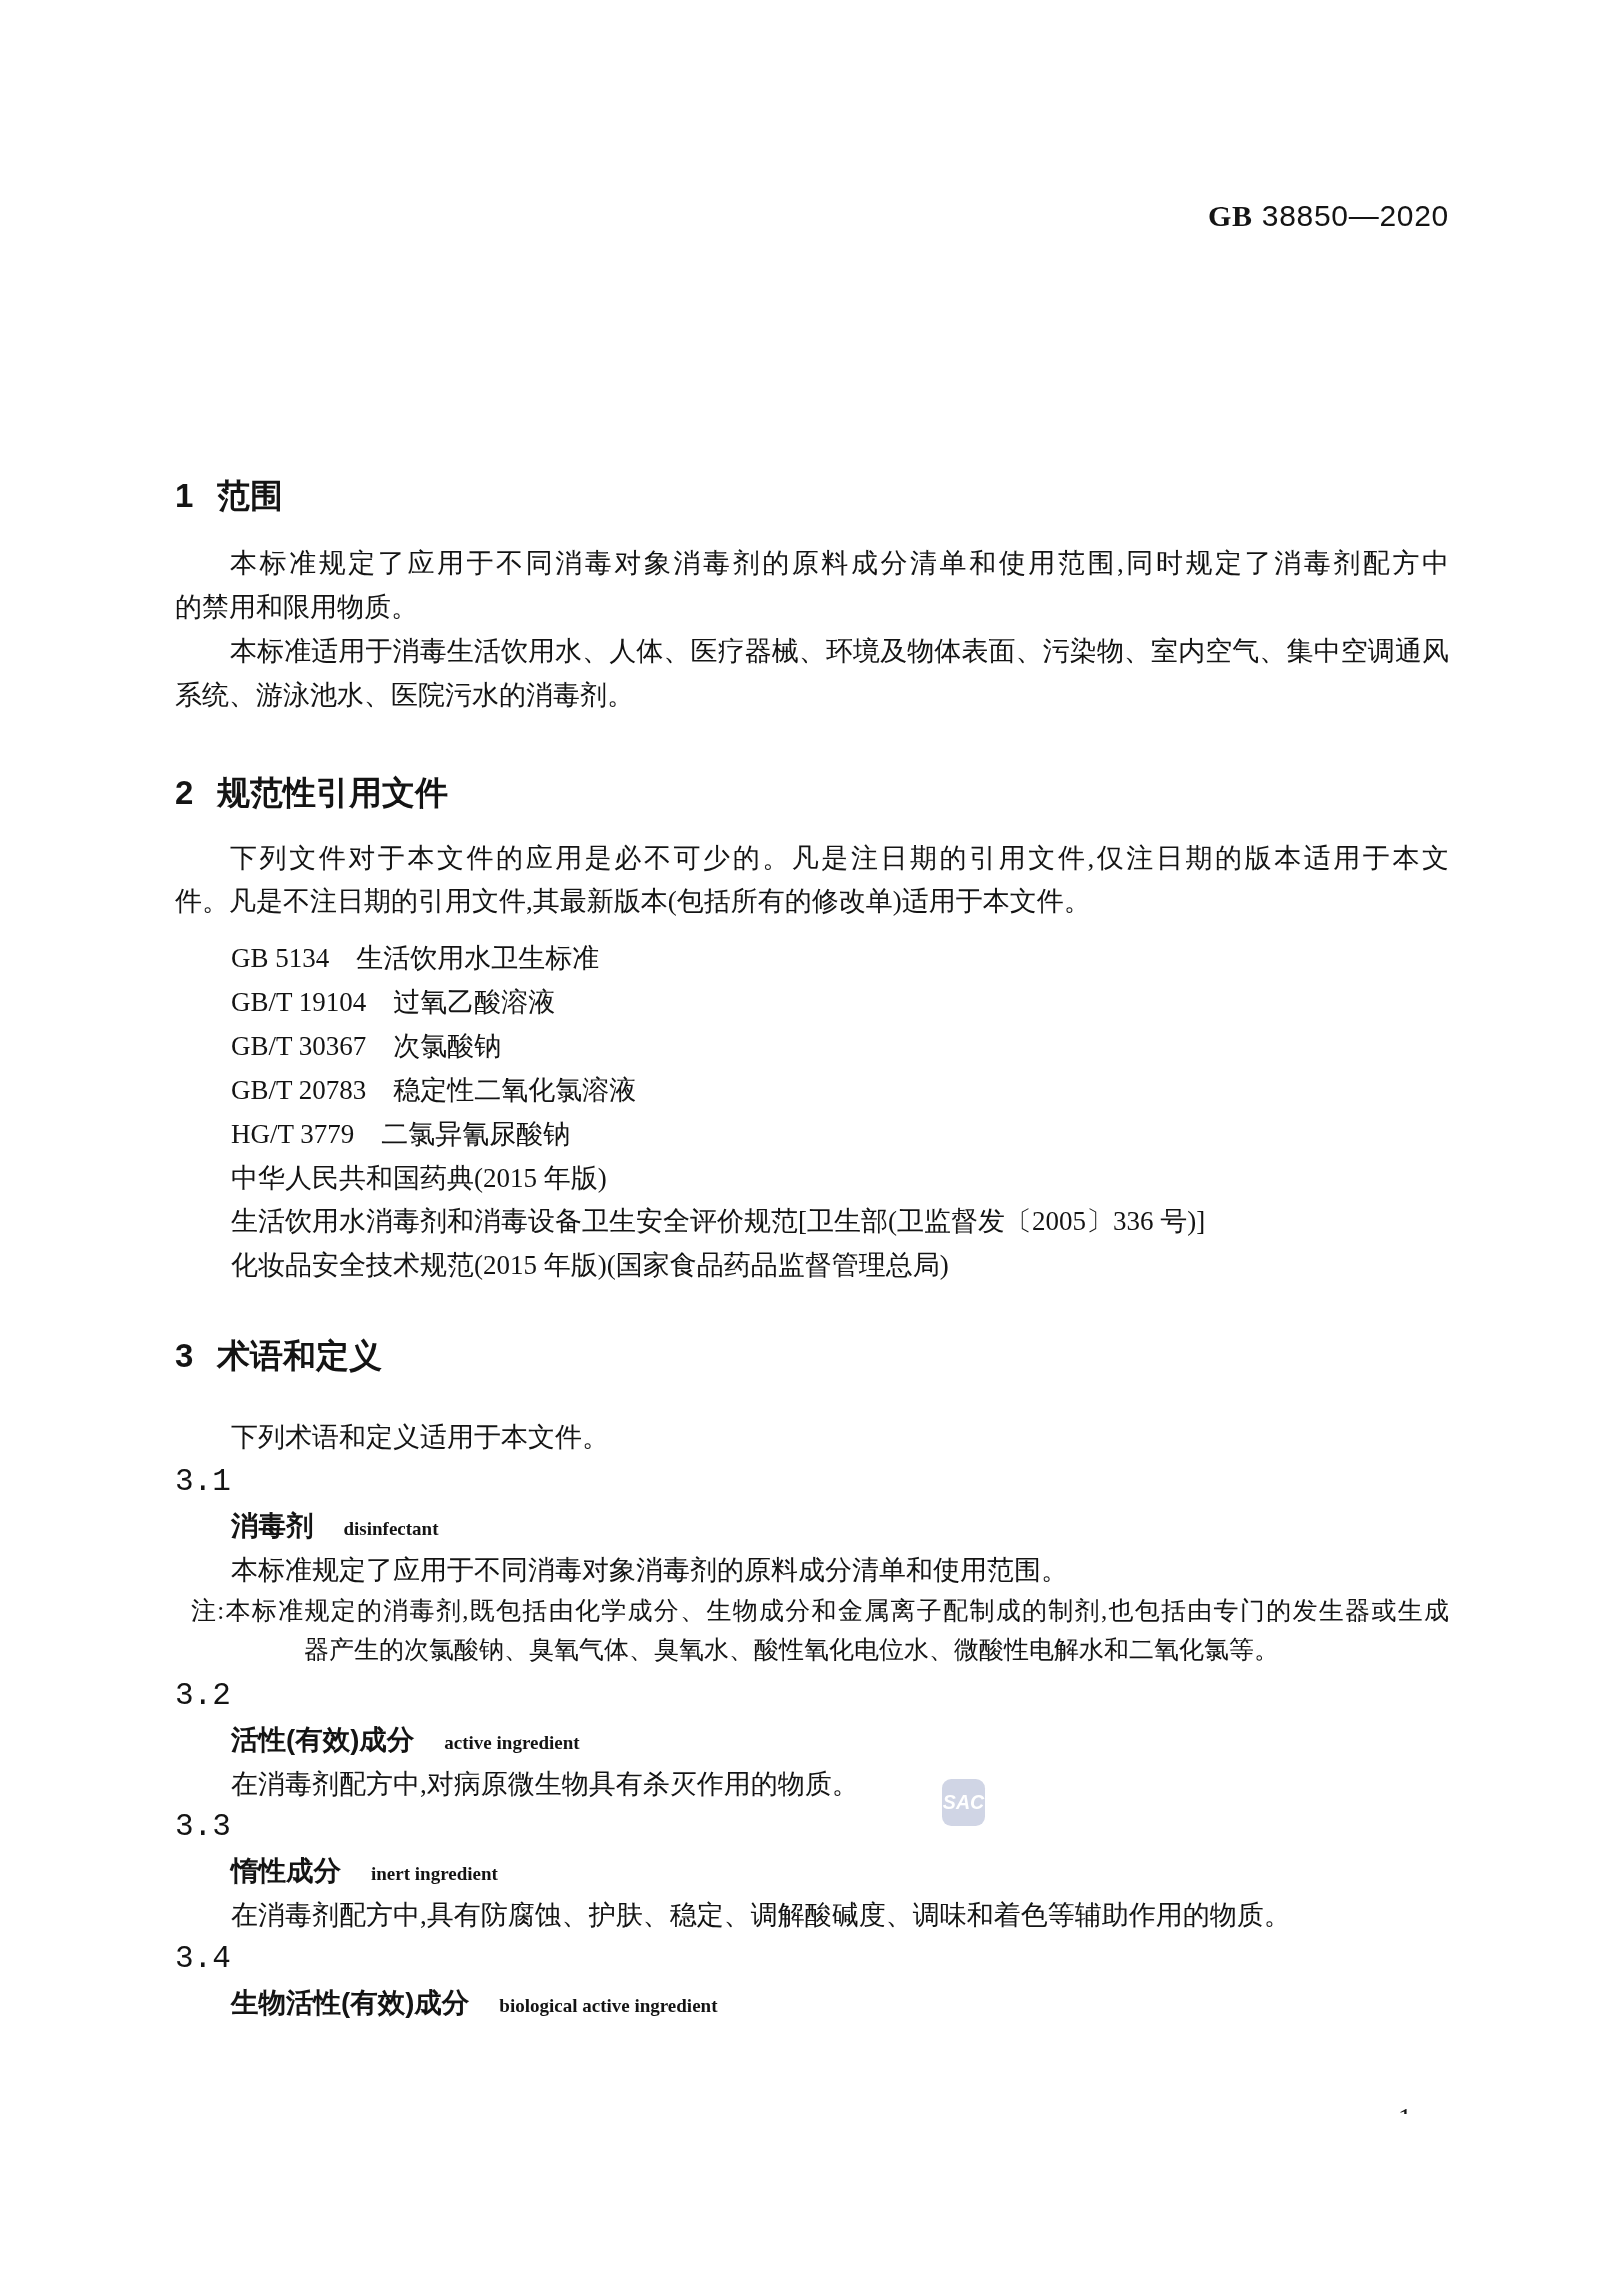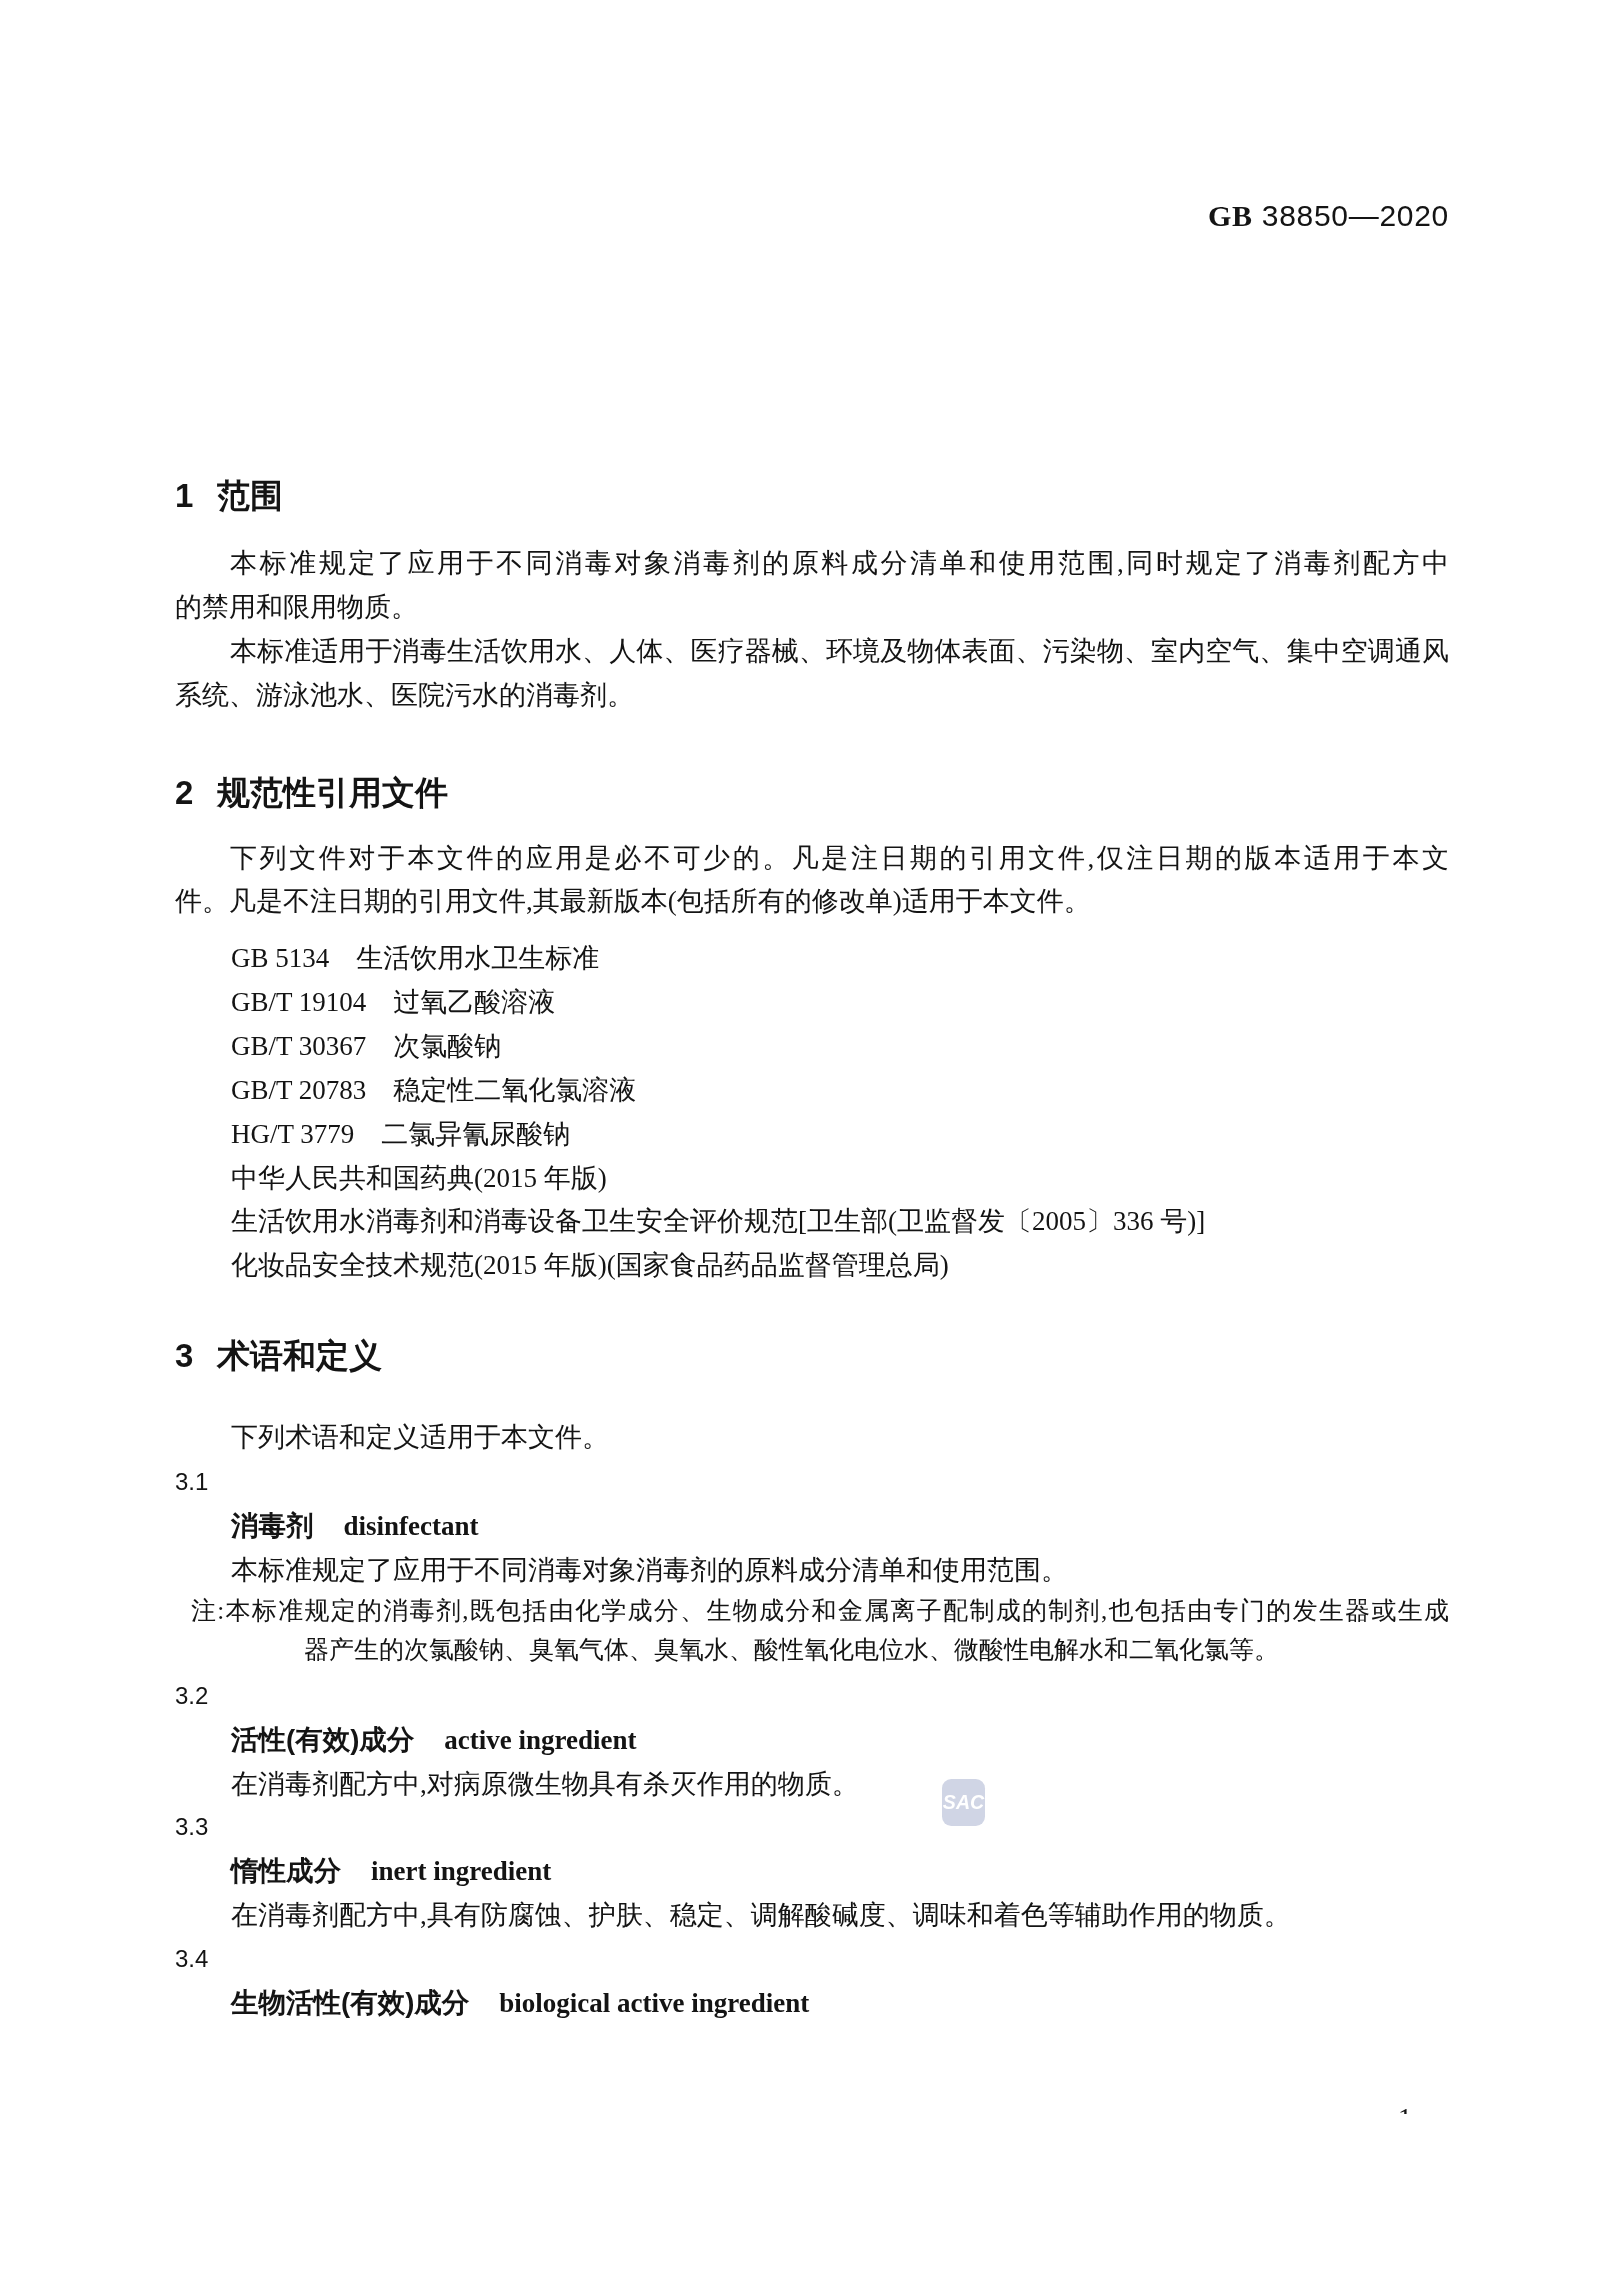--- a/index.html
+++ b/index.html
@@ -49,33 +49,33 @@
     left: 0;
     width: 1623px;
     text-align: center;
     font-family: "Liberation Sans", "DejaVu Sans", sans-serif;
     font-weight: bold;
     font-size: 43px;
     line-height: 56px;
     letter-spacing: 0.7px;
   }
   .clause-num {
-    font-family: Liberation Sans, sans-serif;
-    font-size: 24px;
+    font-family: Liberation Mono, monospace;
+    font-size: 31px;
   }
   .term-line { padding-left: 56px; }
   .term-zh {
     font-family: "Liberation Sans", "DejaVu Sans", sans-serif;
     font-weight: bold;
     font-size: 27.5px;
   }
   .term-en {
     font-weight: bold;
     margin-left: 30px;
-    font-size: 27px;
+    font-size: 19px;
     text-align: right;
   }
   .note-line {
     position: absolute;
     left: 191px;
     width: 1258px;
     font-size: 25px;
     line-height: 39px;
   }
   .note-cont { padding-left: 113px; }

